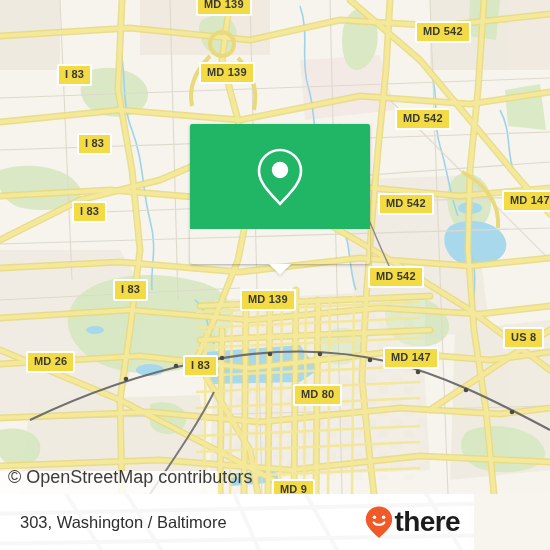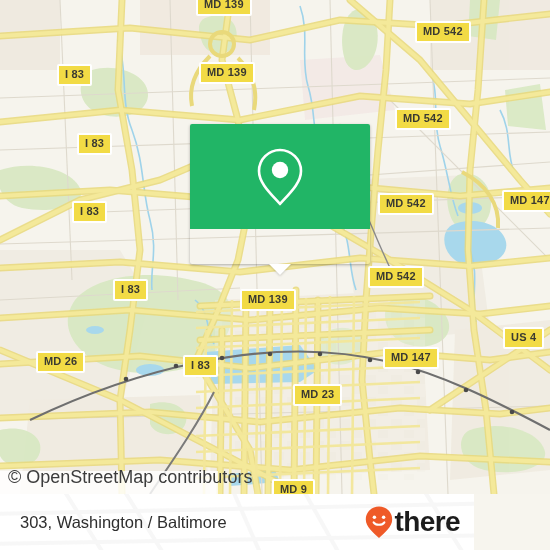--- a/index.html
+++ b/index.html
@@ -365,25 +365,25 @@
     <div class="shield" style="left:57px;top:64px;">I 83</div>
     <div class="shield" style="left:199px;top:62px;">MD 139</div>
     <div class="shield" style="left:395px;top:108px;">MD 542</div>
     <div class="shield" style="left:77px;top:133px;">I 83</div>
     <div class="shield" style="left:72px;top:201px;">I 83</div>
     <div class="shield" style="left:378px;top:193px;">MD 542</div>
     <div class="shield" style="left:502px;top:190px;">MD 147</div>
     <div class="shield" style="left:368px;top:266px;">MD 542</div>
     <div class="shield" style="left:113px;top:279px;">I 83</div>
     <div class="shield" style="left:240px;top:289px;">MD 139</div>
-    <div class="shield" style="left:503px;top:327px;">US 4</div>
-    <div class="shield" style="left:36px;top:351px;">MD 26</div>
+    <div class="shield" style="left:503px;top:327px;">US 8</div>
+    <div class="shield" style="left:26px;top:351px;">MD 26</div>
     <div class="shield" style="left:183px;top:355px;">I 83</div>
     <div class="shield" style="left:383px;top:347px;">MD 147</div>
-    <div class="shield" style="left:293px;top:384px;">MD 23</div>
+    <div class="shield" style="left:293px;top:384px;">MD 80</div>
     <div class="shield" style="left:272px;top:479px;">MD 9</div>
 
     <div id="attribution-strip"></div>
     <div id="attribution-text">© OpenStreetMap contributors</div>
   </div>
 
   <div id="popup">
     <div id="popup-head">
       <svg width="52" height="62" viewBox="0 0 52 62">
         <path d="M26 4 C14.4 4 5 13.4 5 25 C5 37 16 47 26 58 C36 47 47 37 47 25 C47 13.4 37.6 4 26 4 Z" fill="none" stroke="#ffffff" stroke-width="2.6" stroke-linejoin="round"></path>

